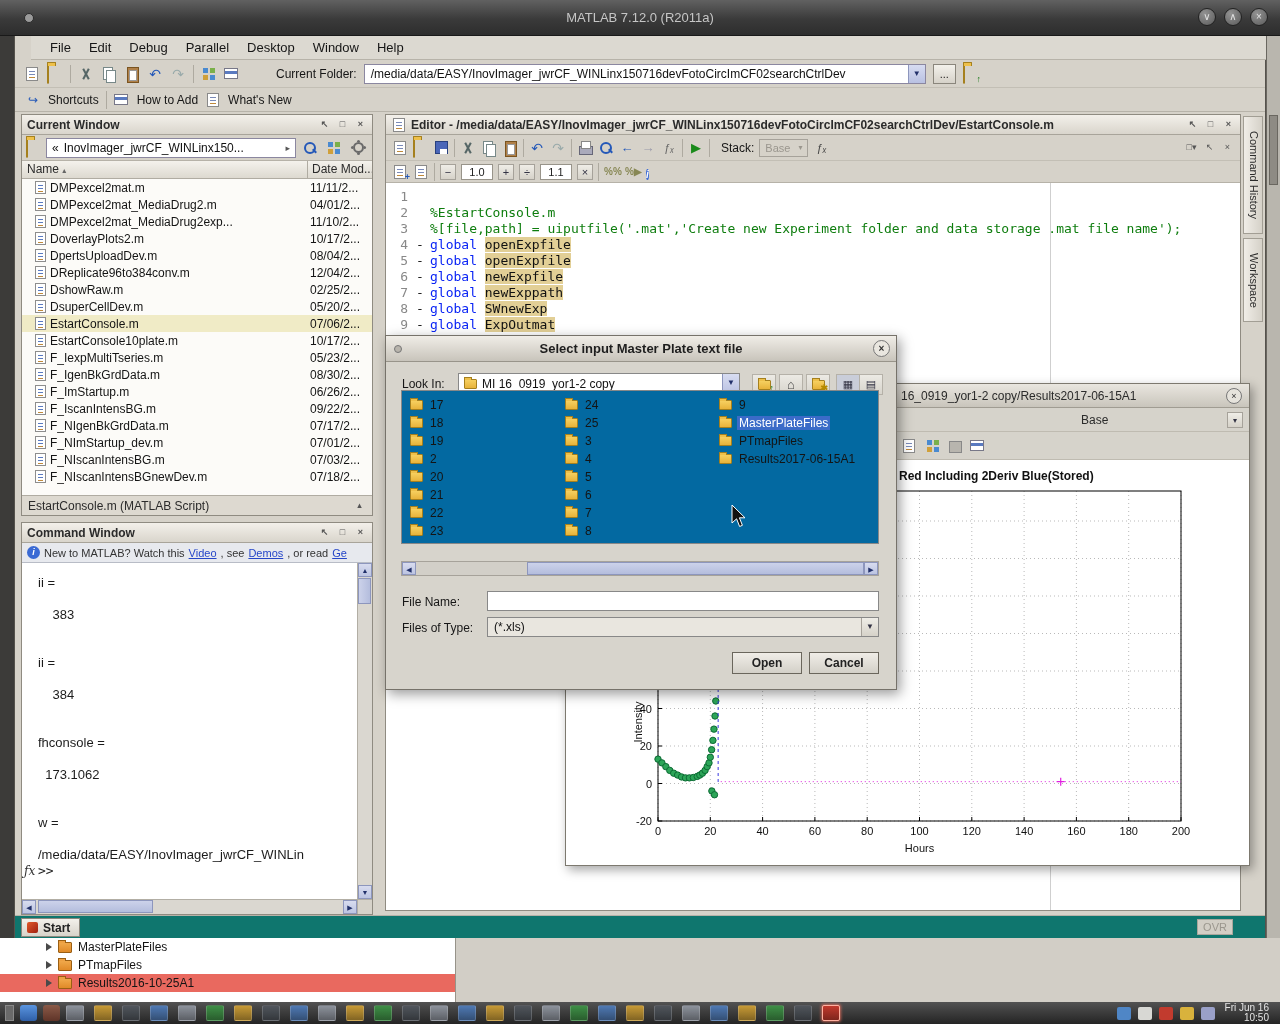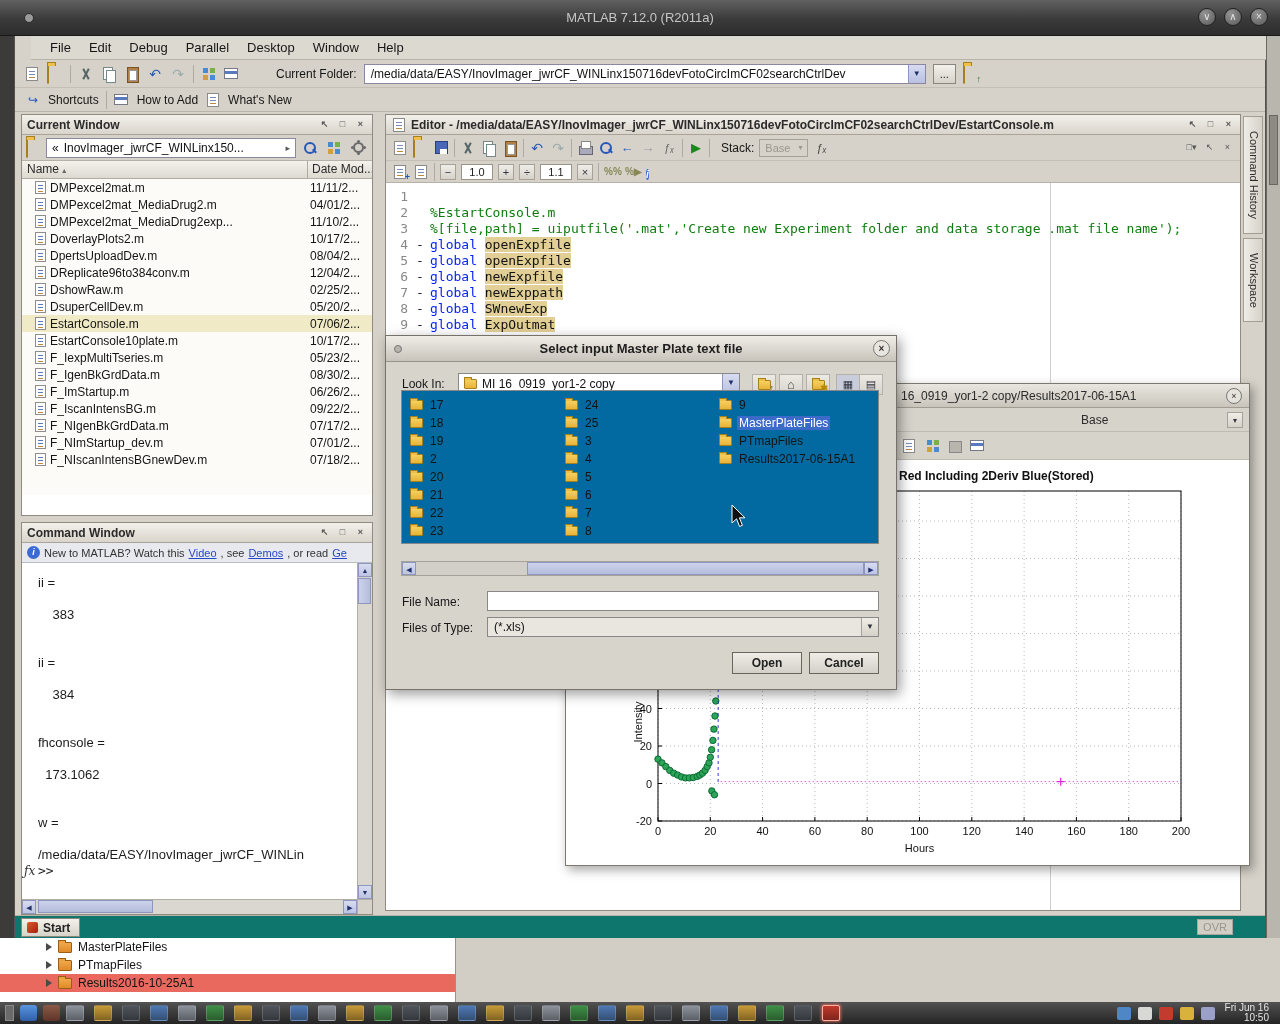--- a/index.html
+++ b/index.html
@@ -350,24 +350,35 @@
             <span class="fname">F_NIgenBkGrdData.m</span>
             <span class="fdate">07/17/2...</span>
           </div>
           <div class="cf-row">
             <span class="i-mfile"></span>
             <span class="fname">F_NImStartup_dev.m</span>
             <span class="fdate">07/01/2...</span>
           </div>
           <div class="cf-row">
             <span class="i-mfile"></span>
+            <span class="fname">F_NIscanIntensBG.m</span>
+            <span class="fdate">07/03/2...</span>
+          </div>
+          <div class="cf-row">
+            <span class="i-mfile"></span>
             <span class="fname">F_NIscanIntensBGnewDev.m</span>
             <span class="fdate">07/18/2...</span>
           </div>
         </div>
+      <div class="cf-details">
+        <span>EstartConsole.m (MATLAB Script)</span>
+        <span class="picos">
+            <span class="pico">▴</span>
+          </span>
+      </div>
     </div>
 
     <div class="panel" style="left:6px;top:486px;width:352px;height:393px">
       <div class="phead">
         <span>Command Window</span>
         <span class="picos">
           <span class="pico">↖</span>
           <span class="pico">□</span>
           <span class="pico">×</span>
         </span>

